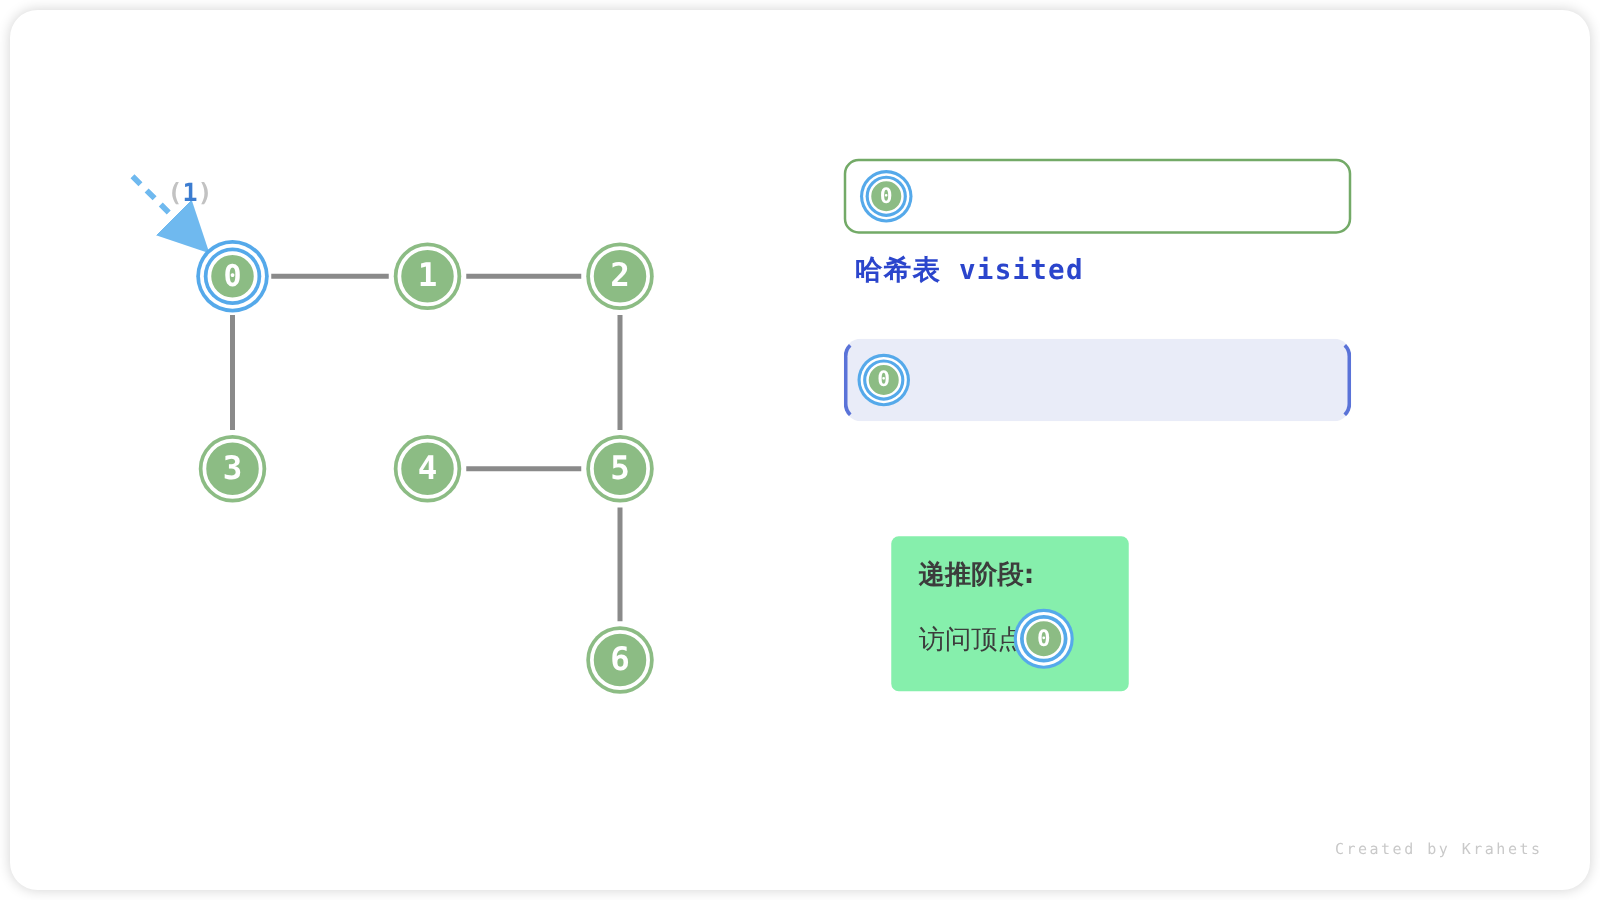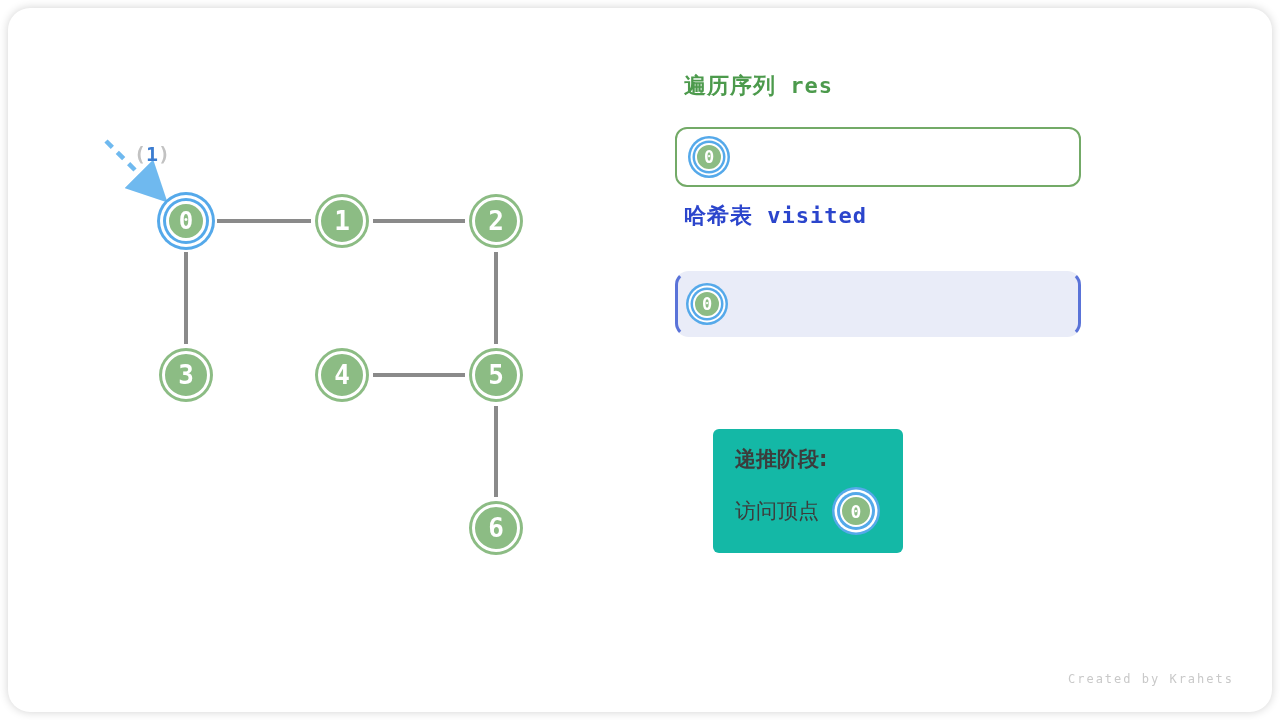--- a/index.html
+++ b/index.html
@@ -72,29 +72,29 @@
     color: #ffffff; font-family: "DejaVu Sans Mono", monospace;
     font-size: 17px; font-weight: bold;
   }
   .snode.lg {
     width: 32px; height: 32px; font-size: 18px;
     box-shadow: 0 0 0 3px #55a9ea, 0 0 0 5.5px #ffffff, 0 0 0 8px #55a9ea;
   }
 
   .status-box {
     position: absolute; left: 705px; top: 421px; width: 190px; height: 124px;
-    background: #14b8a6; border-radius: 6px;
+    background: #86efac; border-radius: 6px;
     padding: 16px 0 0 22px;
   }
   .status-phase {
     font-size: 21px; font-weight: bold; color: #3c3c3c;
     font-family: "DejaVu Sans", "Liberation Sans", sans-serif;
   }
   .status-row {
-    margin-top: 22px; display: flex; align-items: center; gap: 21px;
+    margin-top: 22px; display: flex; align-items: center; gap: 0;
   }
   .status-action { font-size: 21px; color: #3c3c3c; }
 
   .footer-credit {
     position: absolute; right: 38px; bottom: 26px;
     font-family: "DejaVu Sans Mono", monospace;
     font-size: 12px; color: #c9c9c9; letter-spacing: 2px;
   }
 </style>
 </head>
@@ -123,21 +123,20 @@
     </div>
 
     <div class="gnode hl" style="left:178px; top:213px;">0</div>
     <div class="gnode" style="left:334px; top:213px;">1</div>
     <div class="gnode" style="left:488px; top:213px;">2</div>
     <div class="gnode" style="left:178px; top:367px;">3</div>
     <div class="gnode" style="left:334px; top:367px;">4</div>
     <div class="gnode" style="left:488px; top:367px;">5</div>
     <div class="gnode" style="left:488px; top:520px;">6</div>
 
-    <div class="sec-title green">遍历序列 res</div>
     <div class="res-box">
       <div class="snode">0</div>
     </div>
 
     <div class="sec-title blue">哈希表 visited</div>
     <div class="visited-box">
       <div class="snode">0</div>
     </div>
 
     <div class="status-box">

